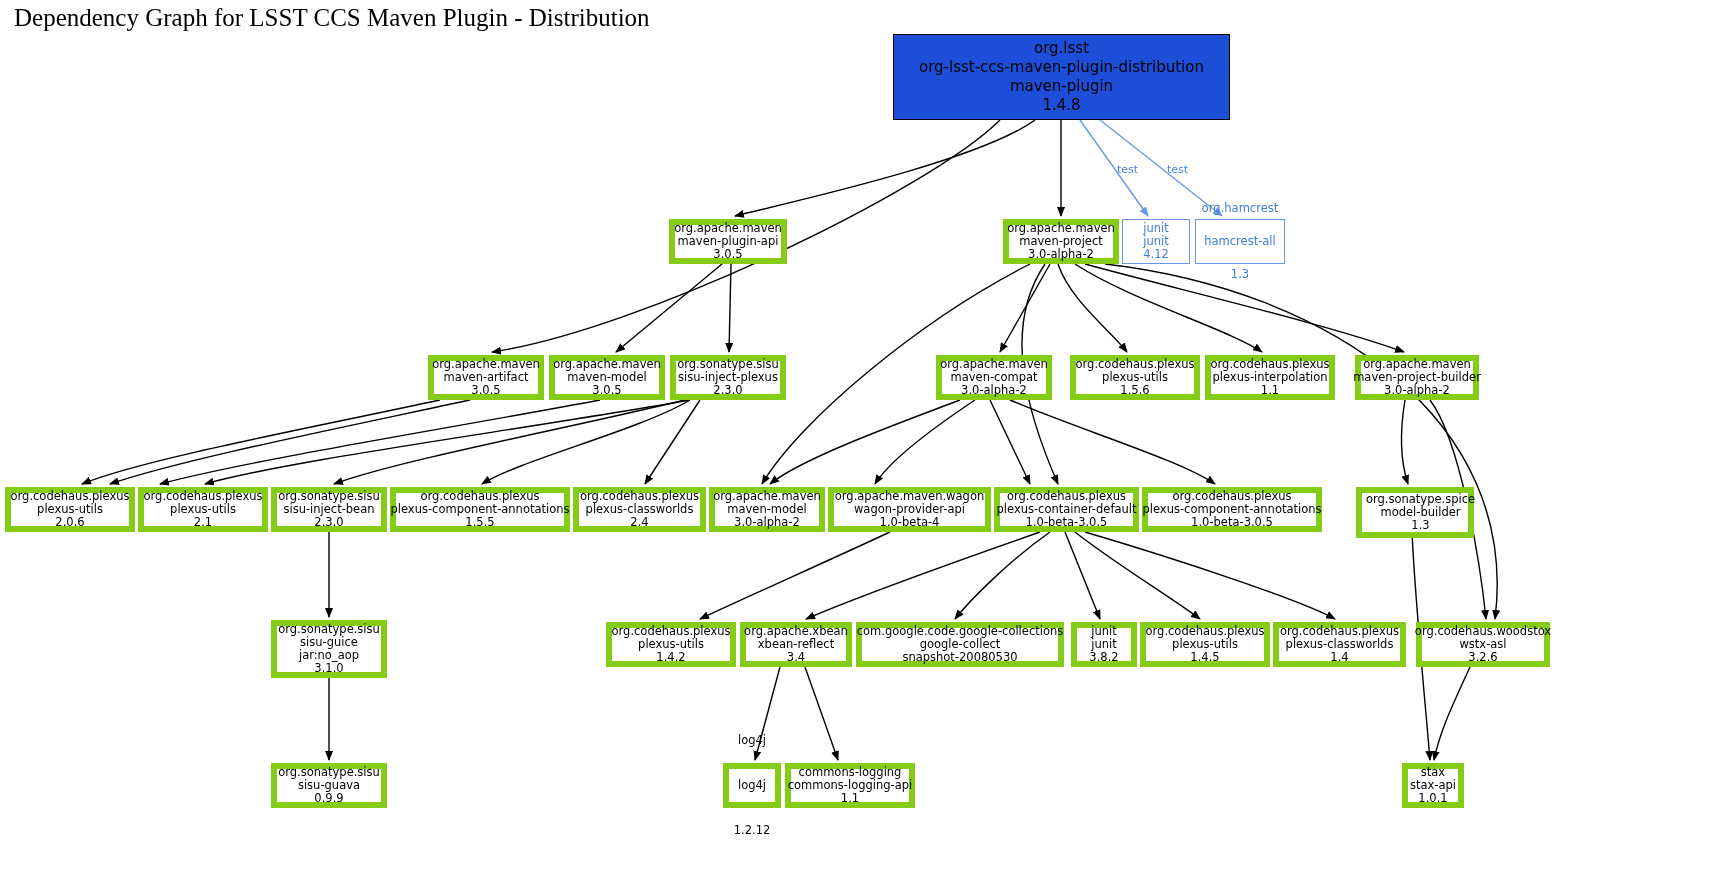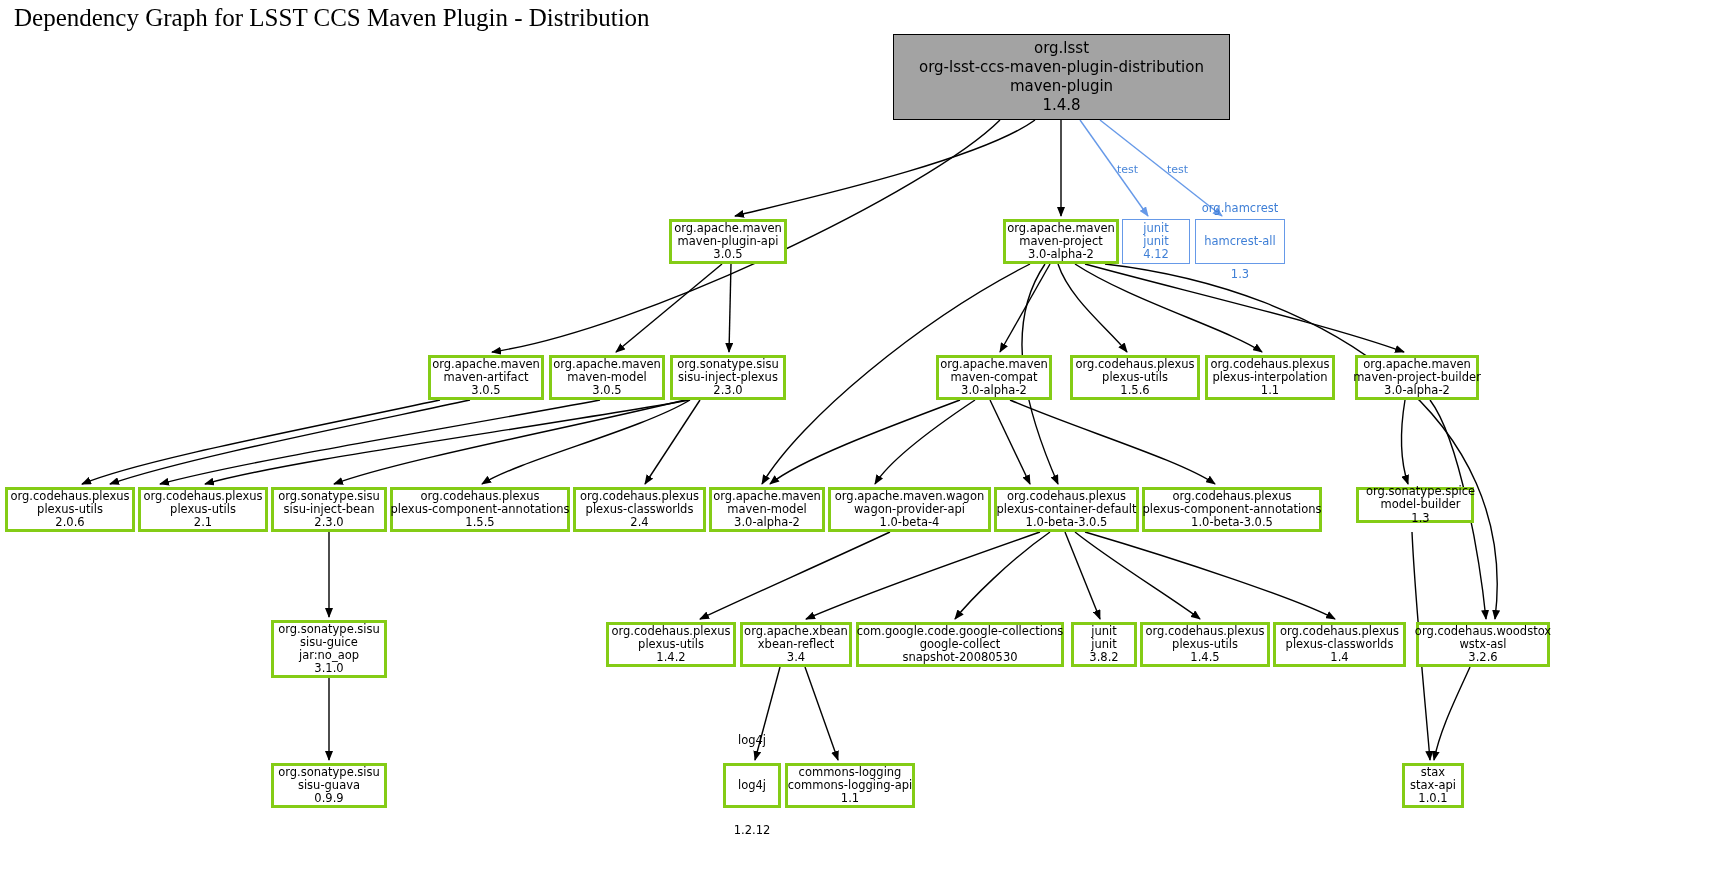--- a/index.html
+++ b/index.html
@@ -4,26 +4,26 @@
 <style>
   html,body{margin:0;padding:0;background:#ffffff;}
   body{width:1723px;height:893px;position:relative;overflow:hidden;
        font-family:"DejaVu Sans",sans-serif;}
 
   #title{position:absolute;left:14px;top:4px;font-family:"Liberation Serif",serif;
          font-size:25px;color:#000;white-space:nowrap;}
 
   #svg-layer{position:absolute;left:0;top:0;width:1723px;height:893px;}
 
-  .node{position:absolute;box-sizing:border-box;border:3px solid #84cc16;
+  .node{position:absolute;box-sizing:border-box;border:6px solid #84cc16;
         background:#ffffff;display:flex;flex-direction:column;
         align-items:center;justify-content:center;
         font-size:11.5px;line-height:13.2px;color:#000;text-align:center;
         white-space:nowrap;}
-  .node.root{background:#a3a3a3;border:1px solid #000;font-size:15px;line-height:19px;}
+  .node.root{background:#1d4ed8;border:1px solid #000;font-size:15px;line-height:19px;}
   .node.test{border:1px solid #6699e8;color:#3f7fd6;}
   .node .ln{display:block;}
   .edge-label{position:absolute;font-size:11px;color:#4a86d8;}
 </style>
 </head>
 <body>
 
 <div id="title">Dependency Graph for LSST CCS Maven Plugin - Distribution</div>
 
 <svg id="svg-layer" viewBox="0 0 1723 893" xmlns="http://www.w3.org/2000/svg">
@@ -214,21 +214,21 @@
   <span class="ln">plexus-container-default</span>
   <span class="ln">1.0-beta-3.0.5</span>
 </div>
 
 <div class="node" style="left:1142px;top:487px;width:180px;height:45px;">
   <span class="ln">org.codehaus.plexus</span>
   <span class="ln">plexus-component-annotations</span>
   <span class="ln">1.0-beta-3.0.5</span>
 </div>
 
-<div class="node" style="left:1356px;top:487px;width:118px;height:36px;padding-left:11px;">
+<div class="node" style="left:1356px;top:487px;width:118px;height:51px;padding-left:11px;">
   <span class="ln">org.sonatype.spice</span>
   <span class="ln">model-builder</span>
   <span class="ln">1.3</span>
 </div>
 
 <div class="node" style="left:271px;top:620px;width:116px;height:58px;">
   <span class="ln">org.sonatype.sisu</span>
   <span class="ln">sisu-guice</span>
   <span class="ln">jar:no_aop</span>
   <span class="ln">3.1.0</span>

